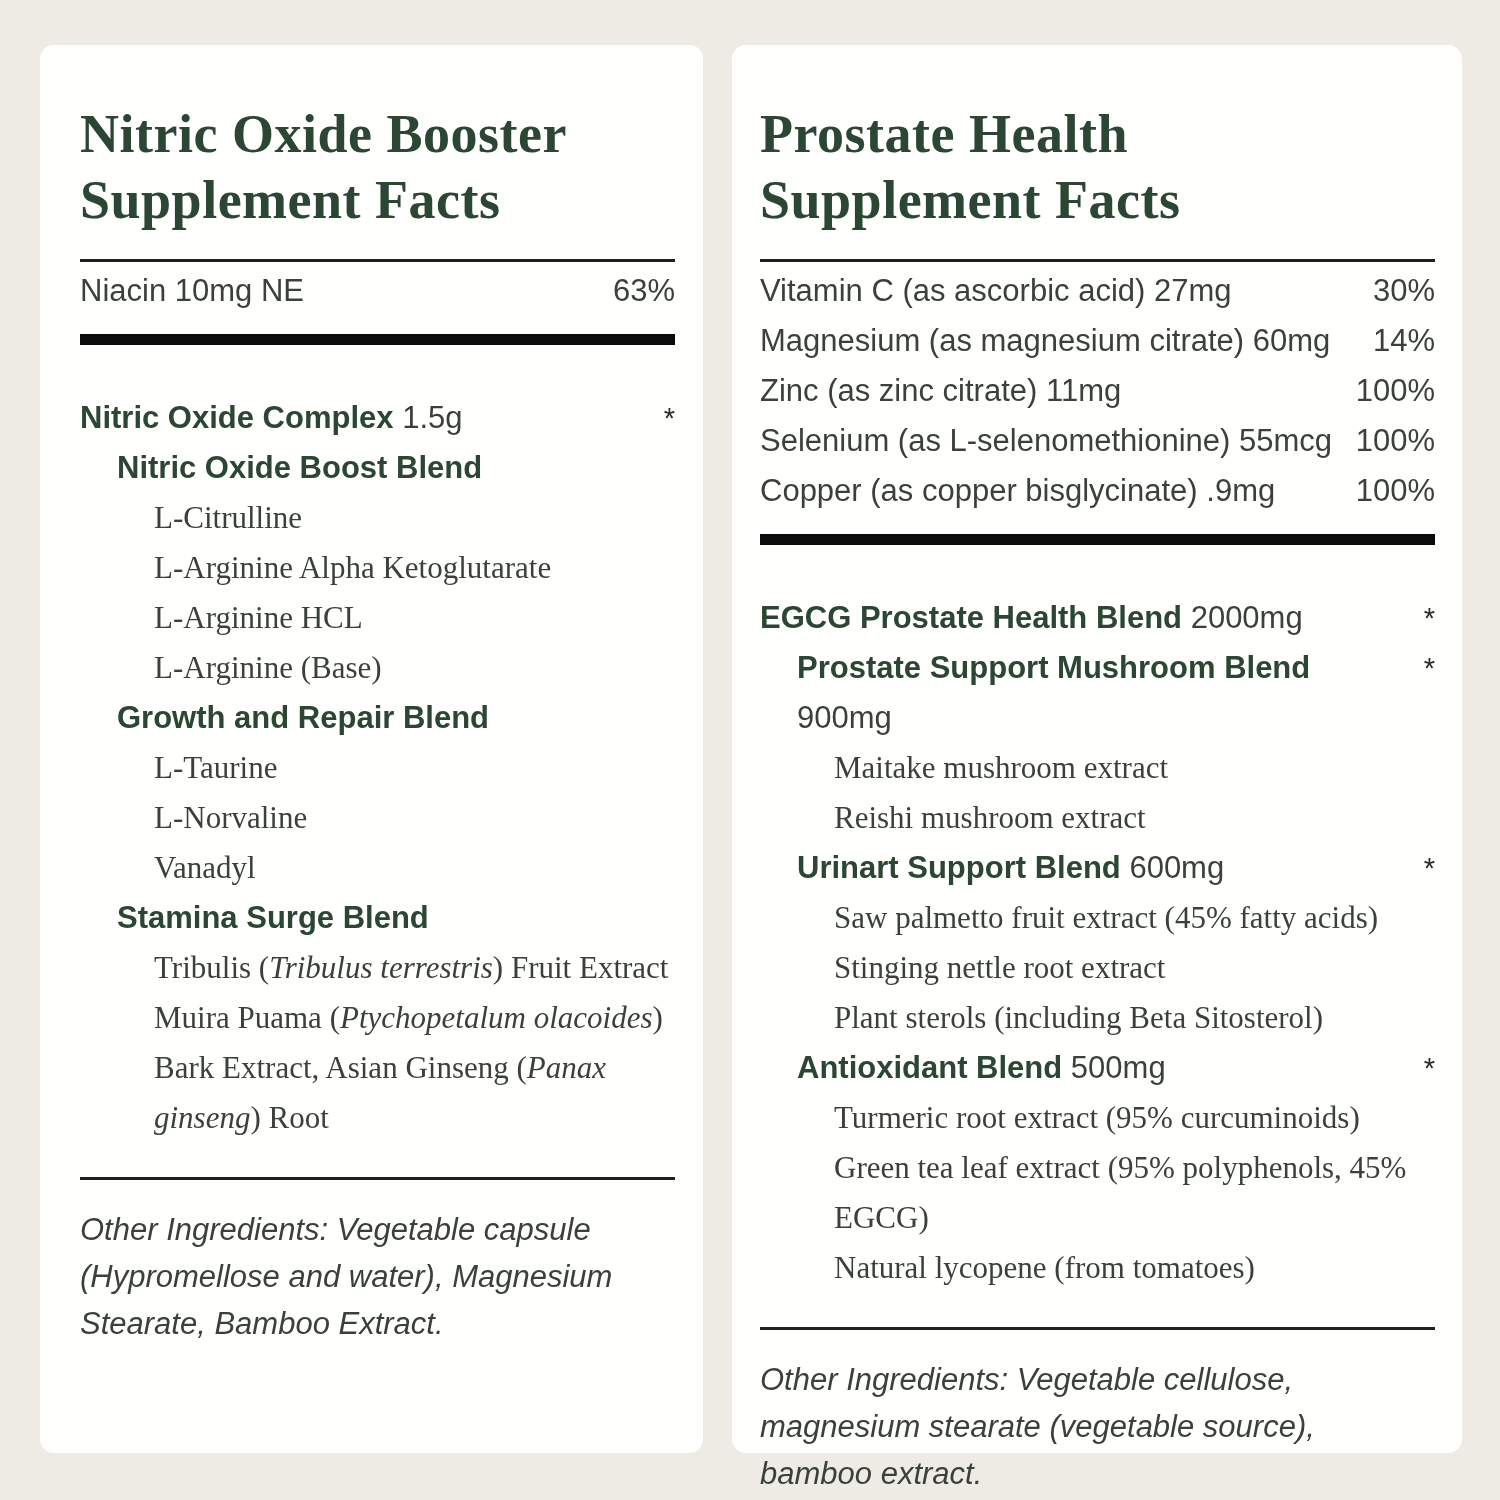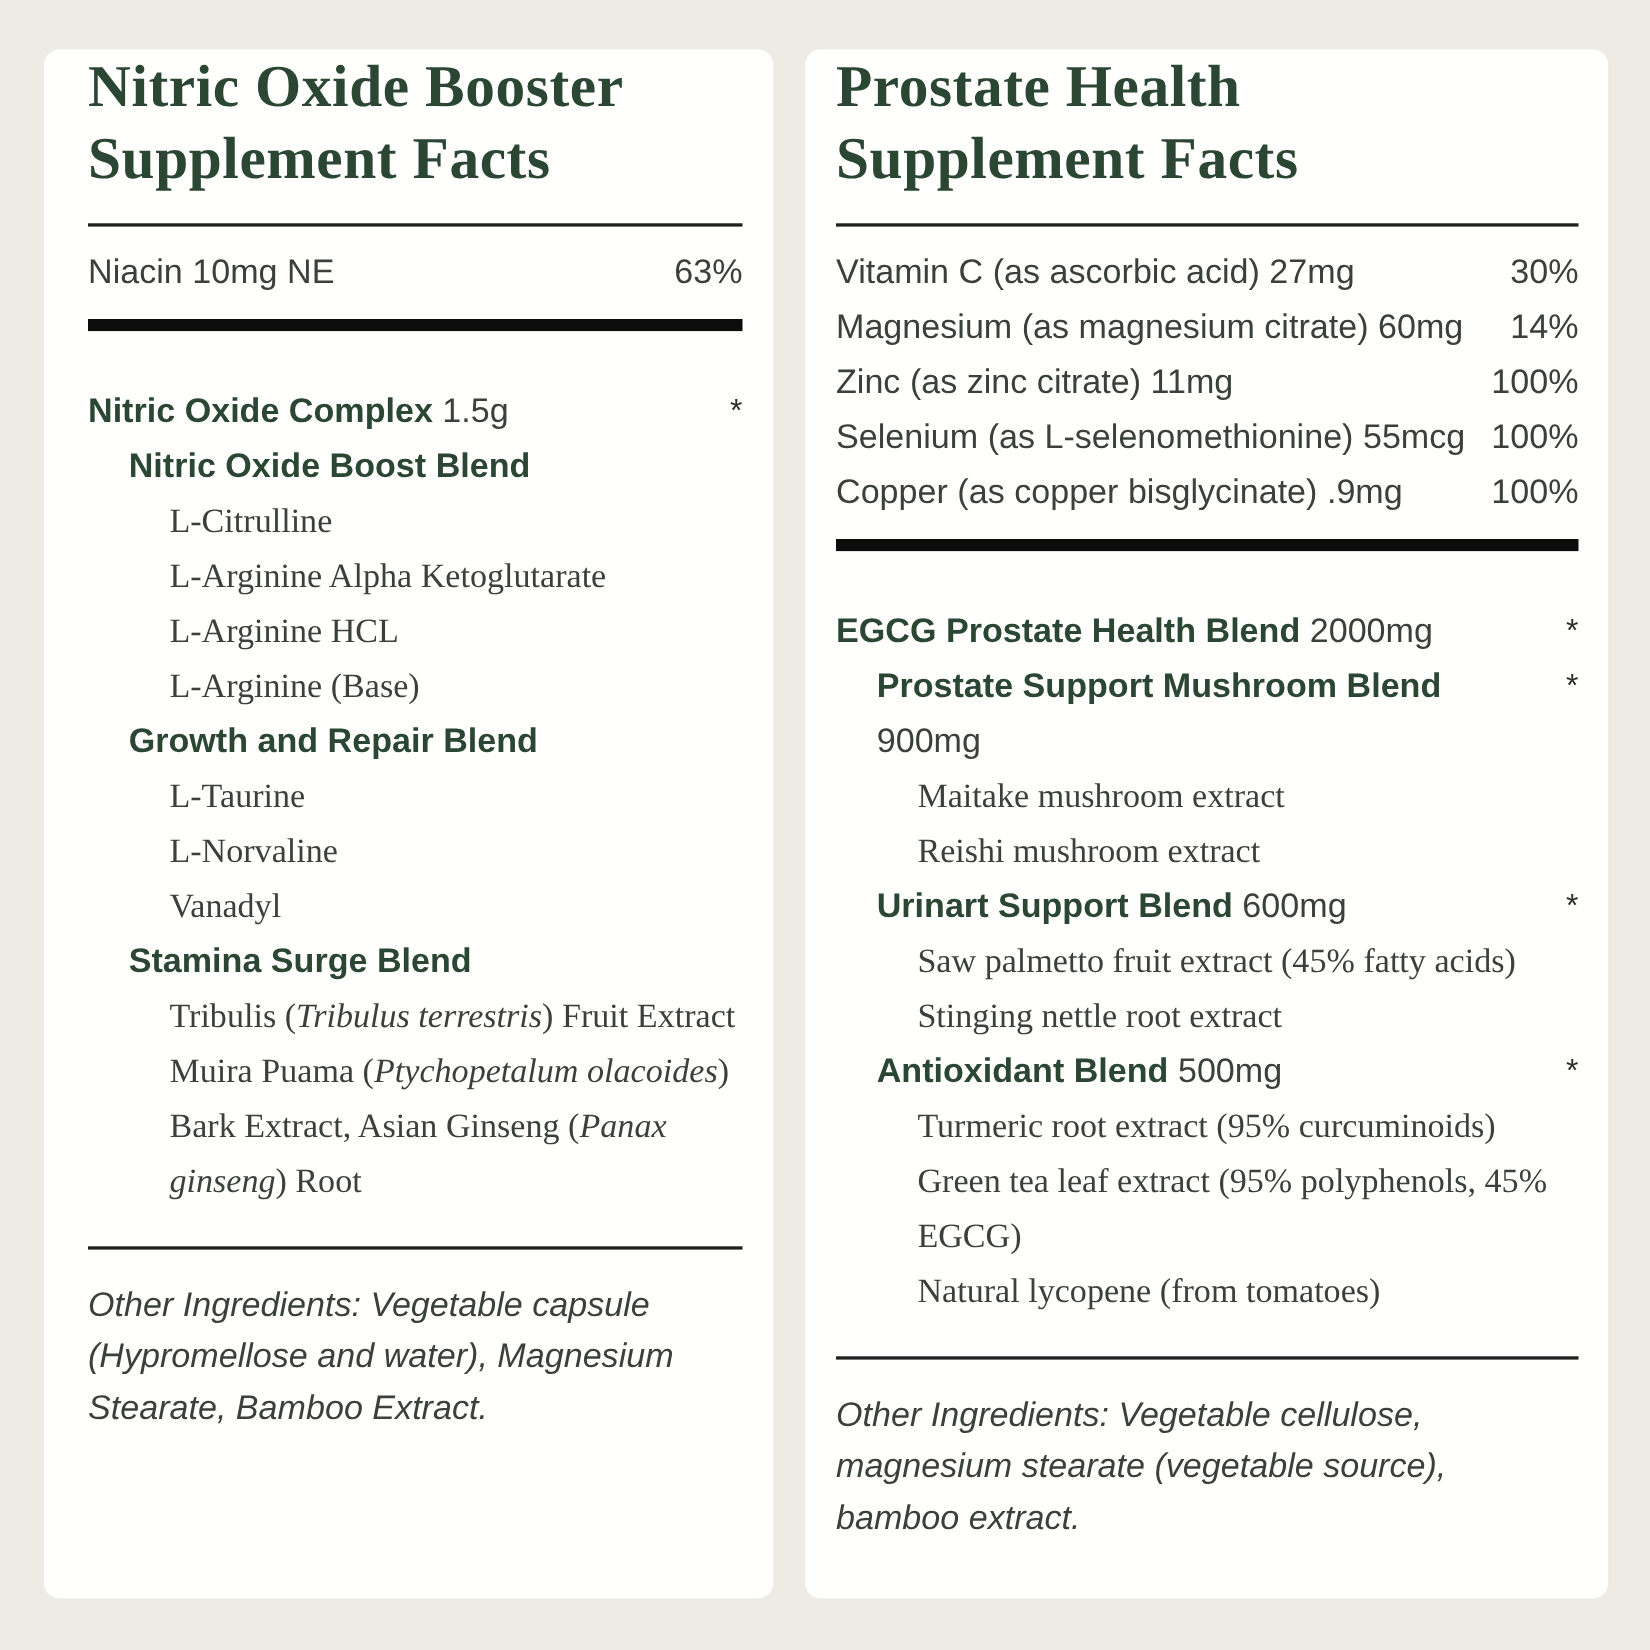--- a/index.html
+++ b/index.html
@@ -16,39 +16,39 @@
     top:45px;
     height:1408px;
     background:#fffffe;
     border-radius:14px;
     box-sizing:border-box;
   }
   #card-left  { left:40px;  width:663px; padding:0 28px 0 40px; }
   #card-right { left:732px; width:730px; padding:0 27px 0 28px; }
 
   .panel-title {
-    margin:0; 
+    margin:0; padding-top:56px;
     font-family:"Liberation Serif", serif;
     font-weight:bold;
     font-size:54px;
     line-height:66px;
     color:#2b4733;
     letter-spacing:0.5px;
   }
   .panel-title span { display:block; }
 
   .rule-thin {
     height:3px; background:#1f1f1f; margin-top:26px;
   }
   .rule-thick {
     height:11px; background:#0c0c0c;
   }
   .rule-thin.rule-bottom { margin-top:34px; }
 
-  .nutrients { padding:16px 0 18px 0; }
+  .nutrients { padding:4px 0 18px 0; }
   .nutrient-row {
     height:50px;
     display:flex; align-items:center; justify-content:space-between;
     font-size:31px;
   }
   .nutrient-row .dv { margin-left:16px; white-space:nowrap; }
 
   .rows { padding-top:12px;margin-top:36px; }
   .row { display:flex; align-items:flex-start; }
   .row .txt { flex:1; line-height:50px; font-size:31px; }
@@ -176,20 +176,23 @@
       <div class="row indent-1">
         <div class="txt"><span class="seg-b">Urinart Support Blend</span><span class="seg-r"> 600mg</span></div>
         <span class="ast">*</span>
       </div>
       <div class="row indent-2">
         <div class="txt"><span class="seg-r">Saw palmetto fruit extract (45% fatty acids)</span></div>
       </div>
       <div class="row indent-2">
         <div class="txt"><span class="seg-r">Stinging nettle root extract</span></div>
       </div>
+      <div class="row indent-2">
+        <div class="txt"><span class="seg-r">Plant sterols (including Beta Sitosterol)</span></div>
+      </div>
       <div class="row indent-1">
         <div class="txt"><span class="seg-b">Antioxidant Blend</span><span class="seg-r"> 500mg</span></div>
         <span class="ast">*</span>
       </div>
       <div class="row indent-2">
         <div class="txt"><span class="seg-r">Turmeric root extract (95% curcuminoids)</span></div>
       </div>
       <div class="row indent-2">
         <div class="txt"><span class="seg-r">Green tea leaf extract (95% polyphenols, 45% EGCG)</span></div>
       </div>

